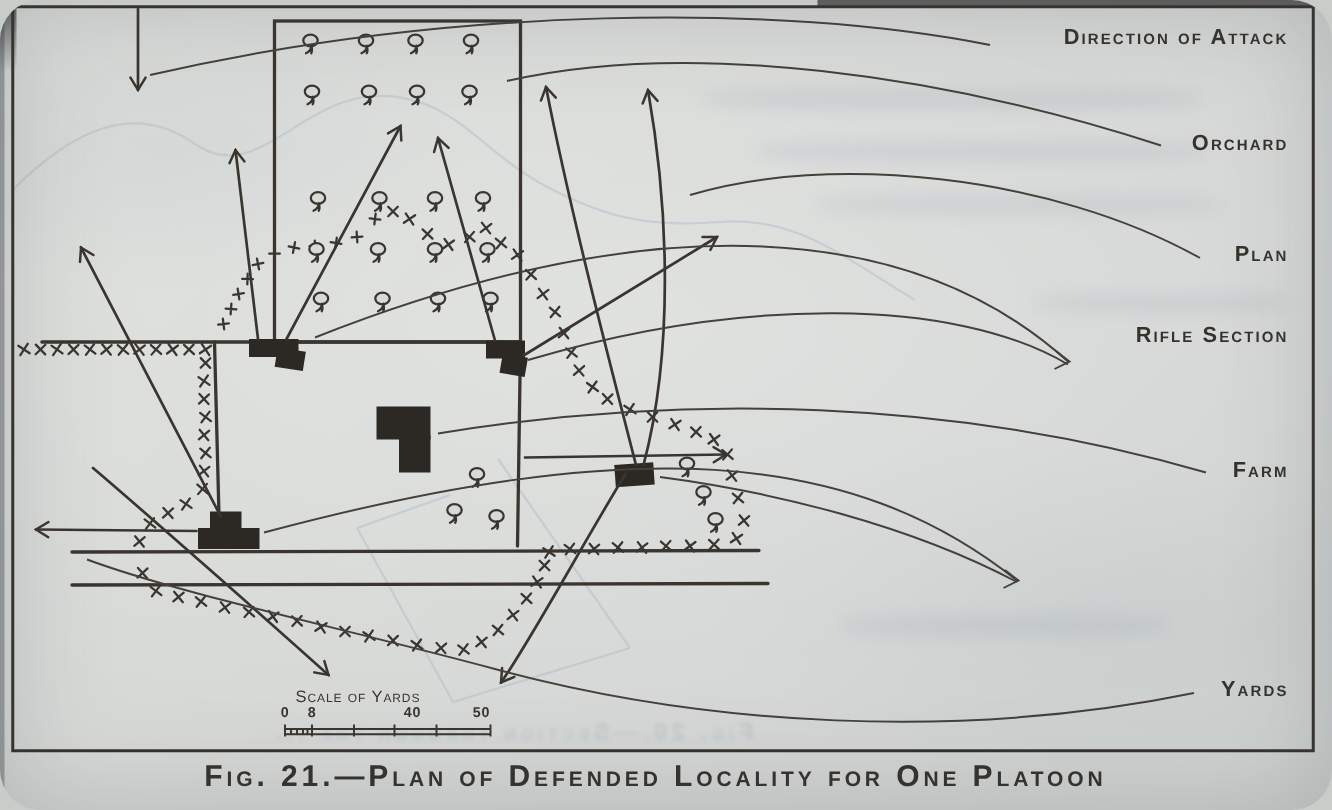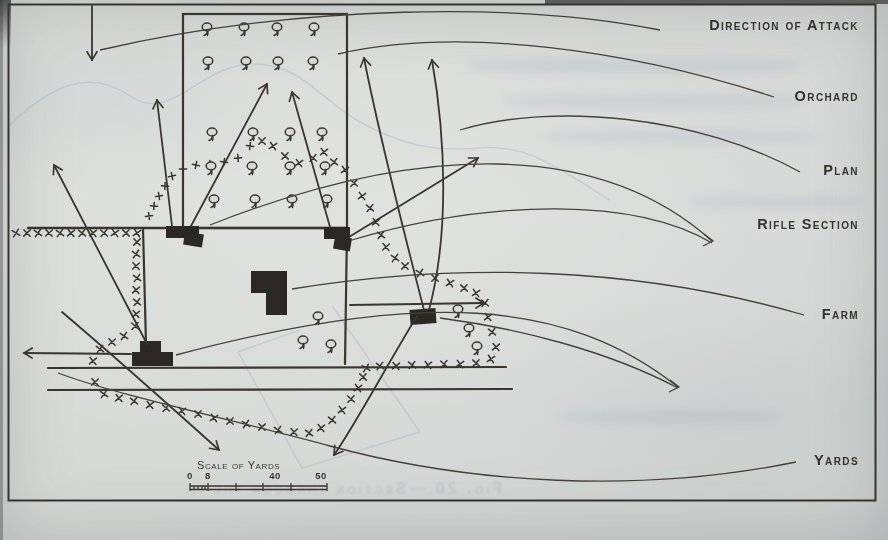--- a/index.html
+++ b/index.html
@@ -4,20 +4,21 @@
 <style>
   html,body{margin:0;padding:0;background:#c9cdc9;}
   .page{
     position:relative;width:888px;height:540px;overflow:hidden;
     background:
       radial-gradient(ellipse 120% 90% at 45% 40%, rgba(255,255,255,0.25), rgba(0,0,0,0) 60%),
       radial-gradient(ellipse 40% 30% at 82% 75%, rgba(140,150,165,0.10), rgba(0,0,0,0) 70%),
       radial-gradient(ellipse 35% 25% at 12% 18%, rgba(150,160,175,0.12), rgba(0,0,0,0) 70%),
       linear-gradient(135deg,#d9dcd8 0%,#d6d9d6 40%,#d3d6d4 70%,#cdd1cf 100%);
     font-family:"Liberation Sans", sans-serif;
+    border-radius:27px;
   }
   .page::after{content:"";position:absolute;inset:0;pointer-events:none;
     box-shadow:inset 0 0 70px rgba(70,75,85,0.25);}
   .maplabel{
     position:absolute;right:29px;white-space:nowrap;
     font-variant:small-caps;font-weight:700;font-size:14.5px;letter-spacing:1.4px;
     color:#36322c;text-align:right;
   }
   .caption{
     position:absolute;left:437px;top:507px;transform:translateX(-50%);white-space:nowrap;
@@ -338,14 +339,15 @@
   <div class="maplabel" style="top:216px">Rifle Section</div>
   <div class="maplabel" style="top:306px">Farm</div>
   <div class="maplabel" style="top:452px">Yards</div>
 
   <div class="scale-title">Scale of Yards</div>
   <div class="scale-num" style="left:181px">0</div>
   <div class="scale-num" style="left:199px">8</div>
   <div class="scale-num" style="left:266px">40</div>
   <div class="scale-num" style="left:312px">50</div>
 
+  <div class="caption">Fig. 21.—Plan of Defended Locality for One Platoon</div>
 
 </div>
 
 </body></html>

